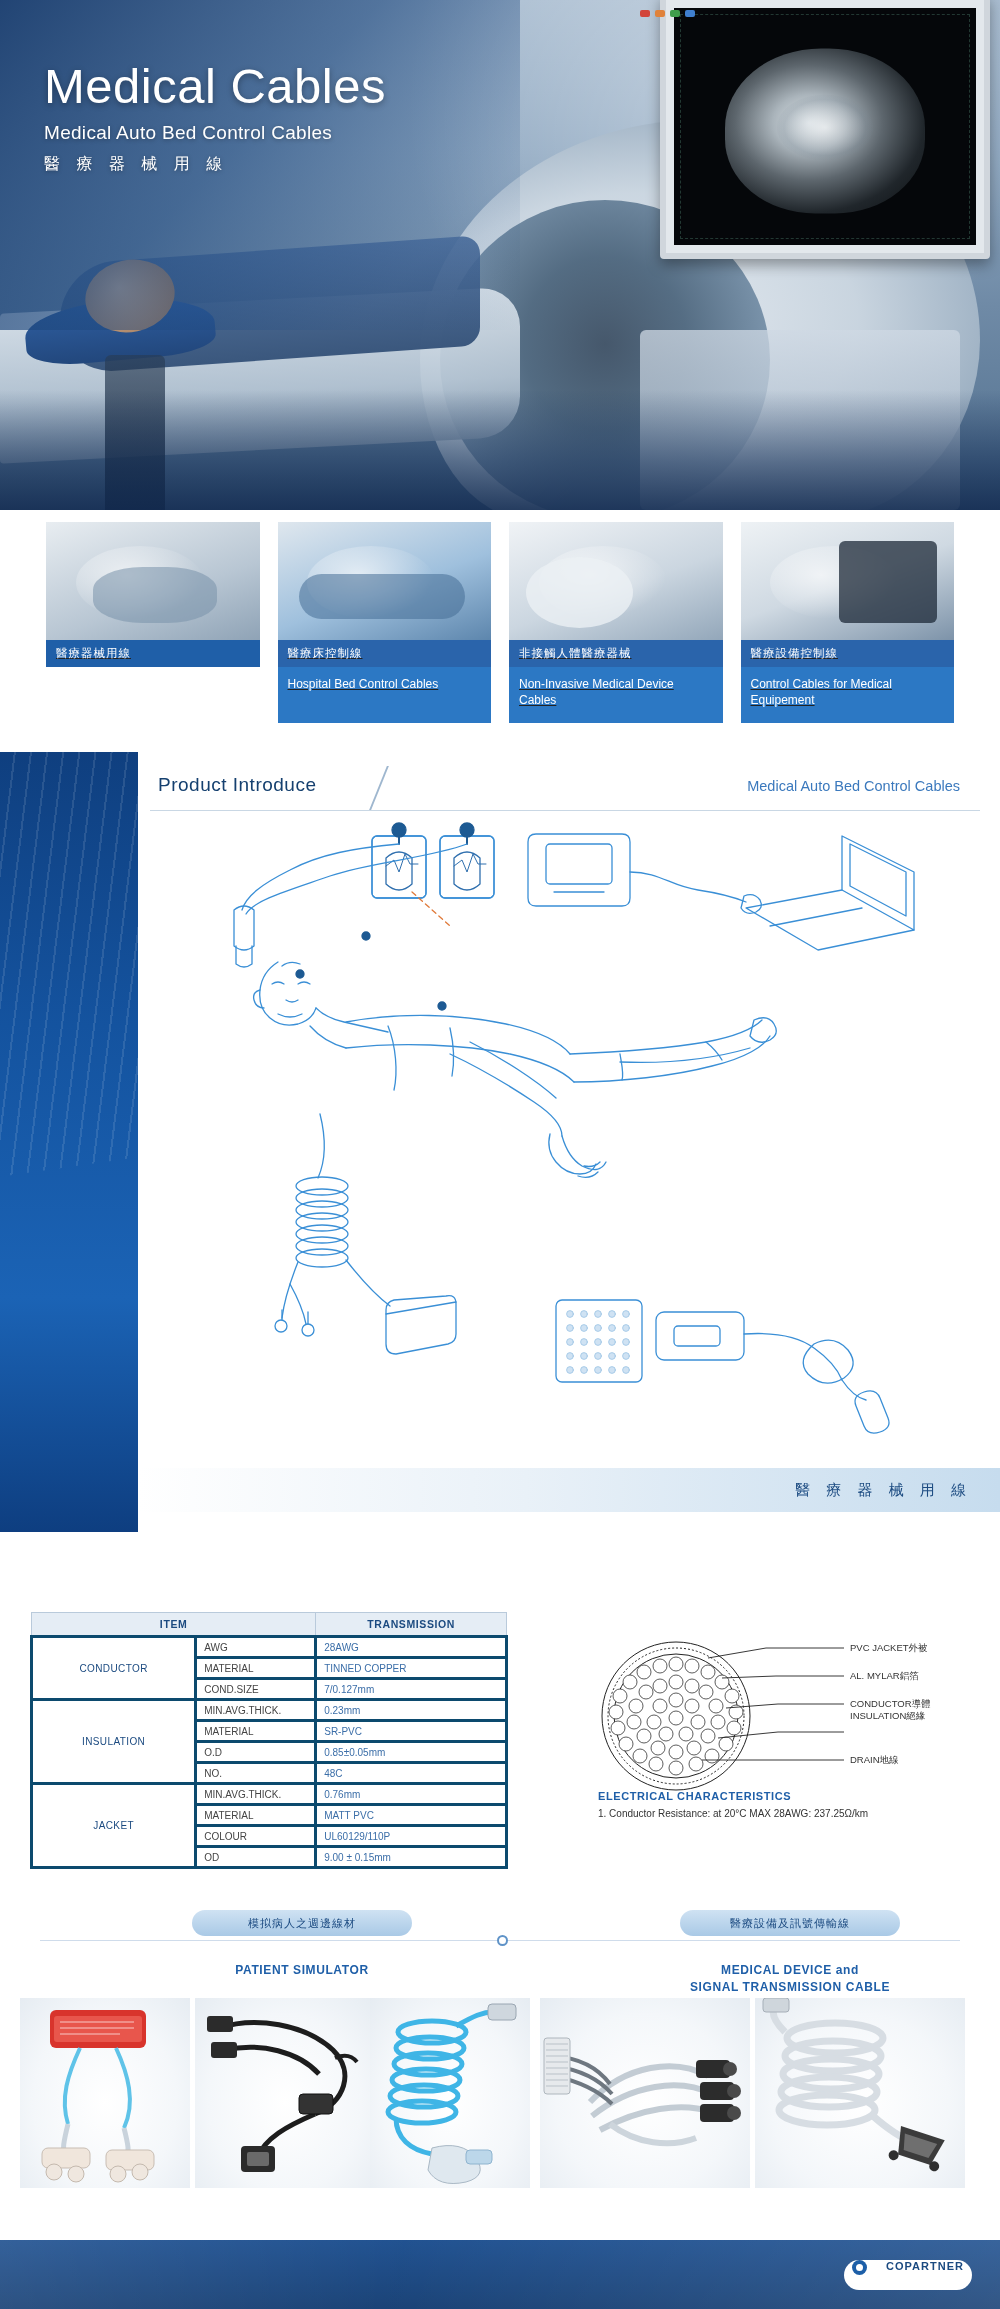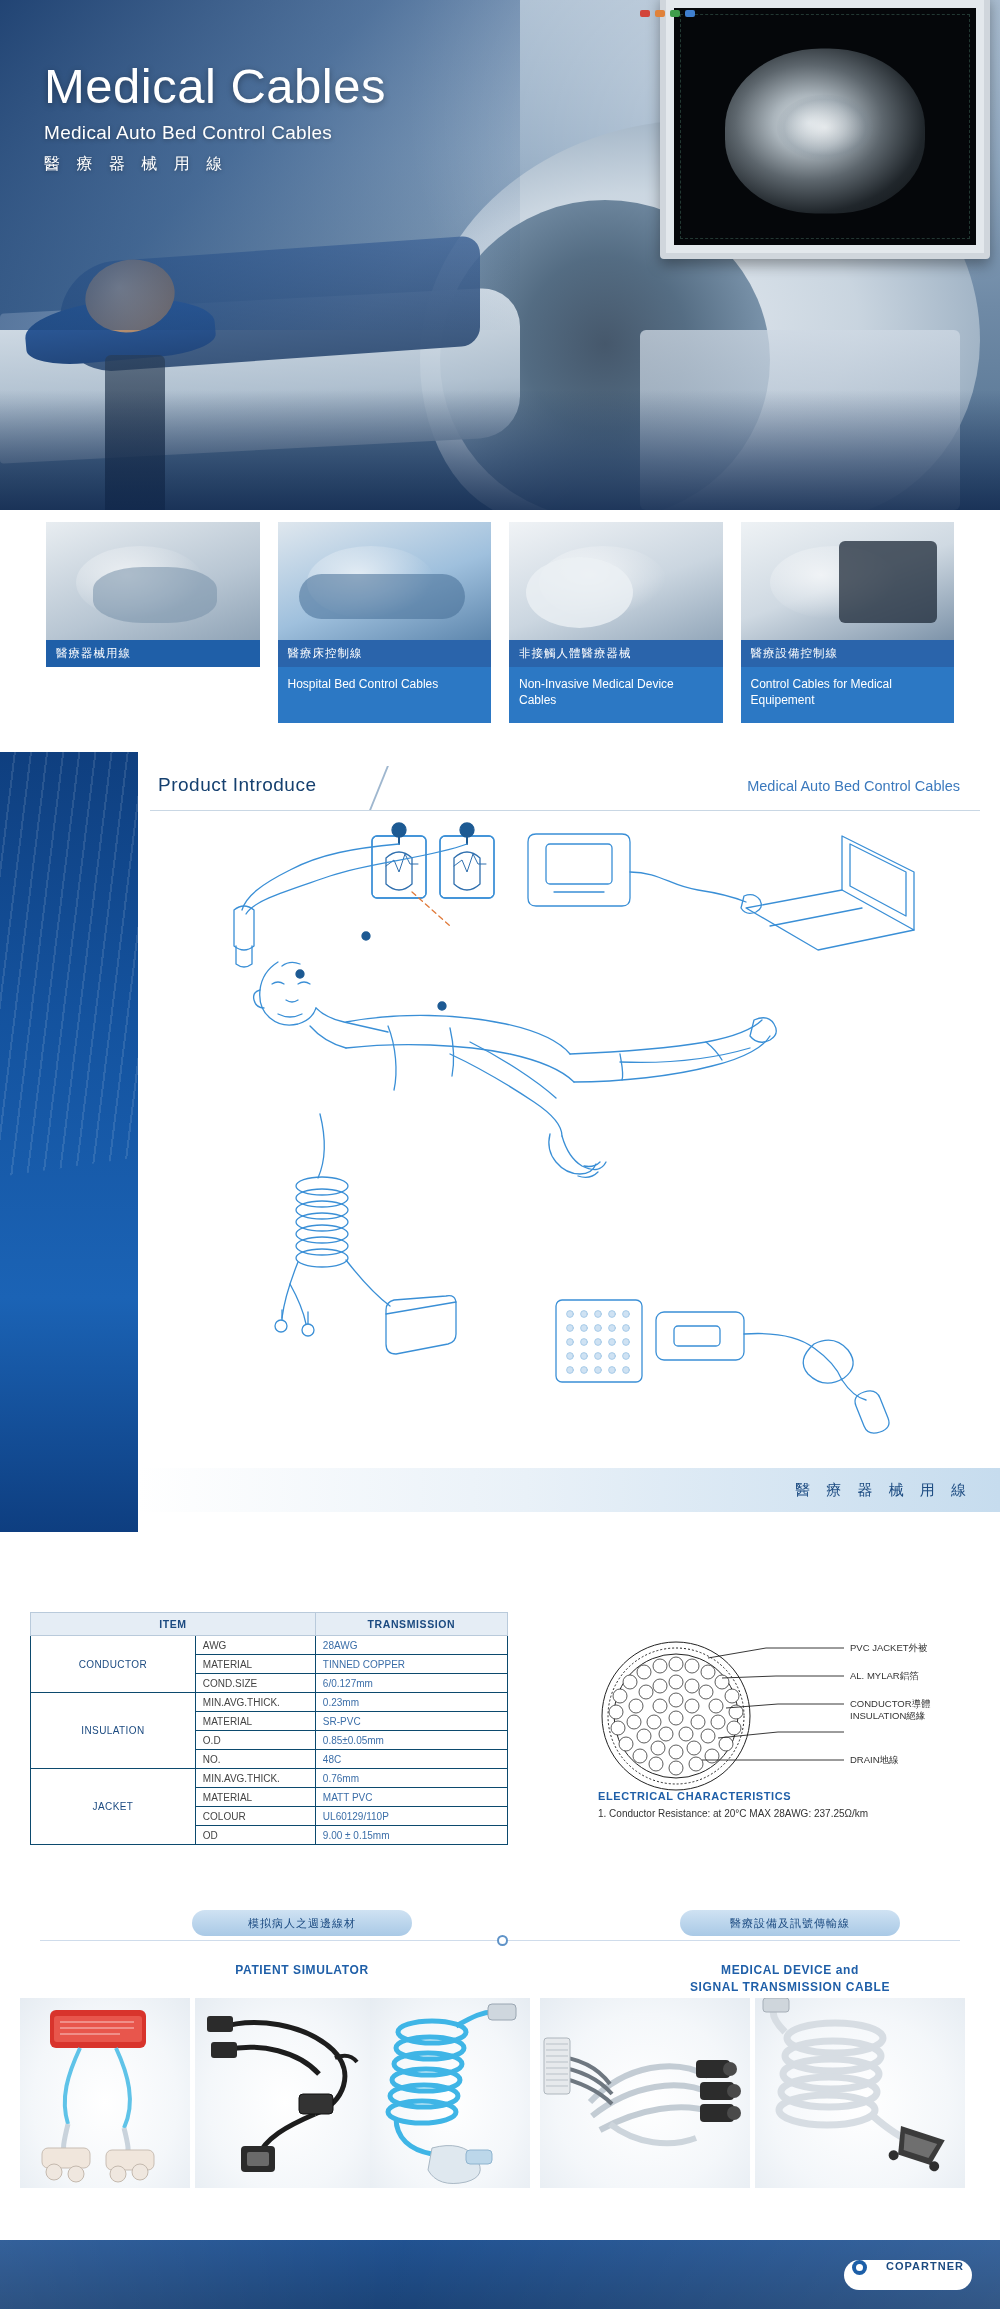--- a/index.html
+++ b/index.html
@@ -127,21 +127,21 @@
   }
   .hero-cn {
     font-size:16px; margin-top:10px; letter-spacing:6px; font-weight:300;
     text-shadow:0 1px 4px rgba(0,0,0,0.35);
   }
 
   
   .cards {
     position:absolute; left:0; top:510px; width:1000px; height:250px;
     background:#ffffff;
-    display:flex; gap:18px; padding:12px 46px 0 46px;
+    display:flex; gap:18px; padding:12px 46px 0 46px;text-decoration:underline;
   }
   .card { width:218px; }
   .card-photo {
     height:118px; width:100%;
     position:relative; overflow:hidden;
     background:#c7d2dc;
   }
   .card-photo.p1 { background:linear-gradient(160deg,#e8edf1,#b8c6d3 60%,#8fa3b6); }
   .card-photo.p2 { background:linear-gradient(160deg,#dfe7ee,#9fc0dd 55%,#5d86ad); }
   .card-photo.p3 { background:linear-gradient(160deg,#eef2f5,#cfd9e2 50%,#7d93a9); }
@@ -230,21 +230,21 @@
 
   table.spec-table {
     position:absolute; left:30px; top:72px; width:478px;
     border-collapse:collapse; font-size:10px; color:#333;
   }
   table.spec-table th {
     background:#e5edf5; color:#1b4a80; font-size:10.5px; font-weight:bold;
     border:1px solid #b9cadb; padding:5px 4px; letter-spacing:0.6px;
   }
   table.spec-table td {
-    border:1px solid #0c4a6e; padding:3.5px 7px; background:#fff; color:#444;
+    border:3px solid #0c4a6e; padding:3.5px 7px; background:#fff; color:#444;
   }
   table.spec-table td.grp {
     text-align:center; color:#1b4a80; font-size:10px; letter-spacing:0.4px;
   }
   table.spec-table td.k { width:120px; }
   table.spec-table td.v { color:#3b6ea8; }
   .callouts { position:absolute; left:598px; top:70px; width:390px; height:170px;margin-top:24px; }
   .callouts svg { width:100%; height:100%; }
   .callout-label {
     position:absolute; font-size:9.5px; color:#333;
@@ -550,21 +550,21 @@
         <td class="grp" rowspan="3">CONDUCTOR</td>
         <td class="k">AWG</td>
         <td class="v">28AWG</td>
       </tr>
       <tr>
         <td class="k">MATERIAL</td>
         <td class="v">TINNED  COPPER</td>
       </tr>
       <tr>
         <td class="k">COND.SIZE</td>
-        <td class="v">6/0.127mm</td>
+        <td class="v">7/0.127mm</td>
       </tr>
 
       <tr>
         <td class="grp" rowspan="4">INSULATION</td>
         <td class="k">MIN.AVG.THICK.</td>
         <td class="v">0.23mm</td>
       </tr>
       <tr>
         <td class="k">MATERIAL</td>
         <td class="v">SR-PVC</td>

